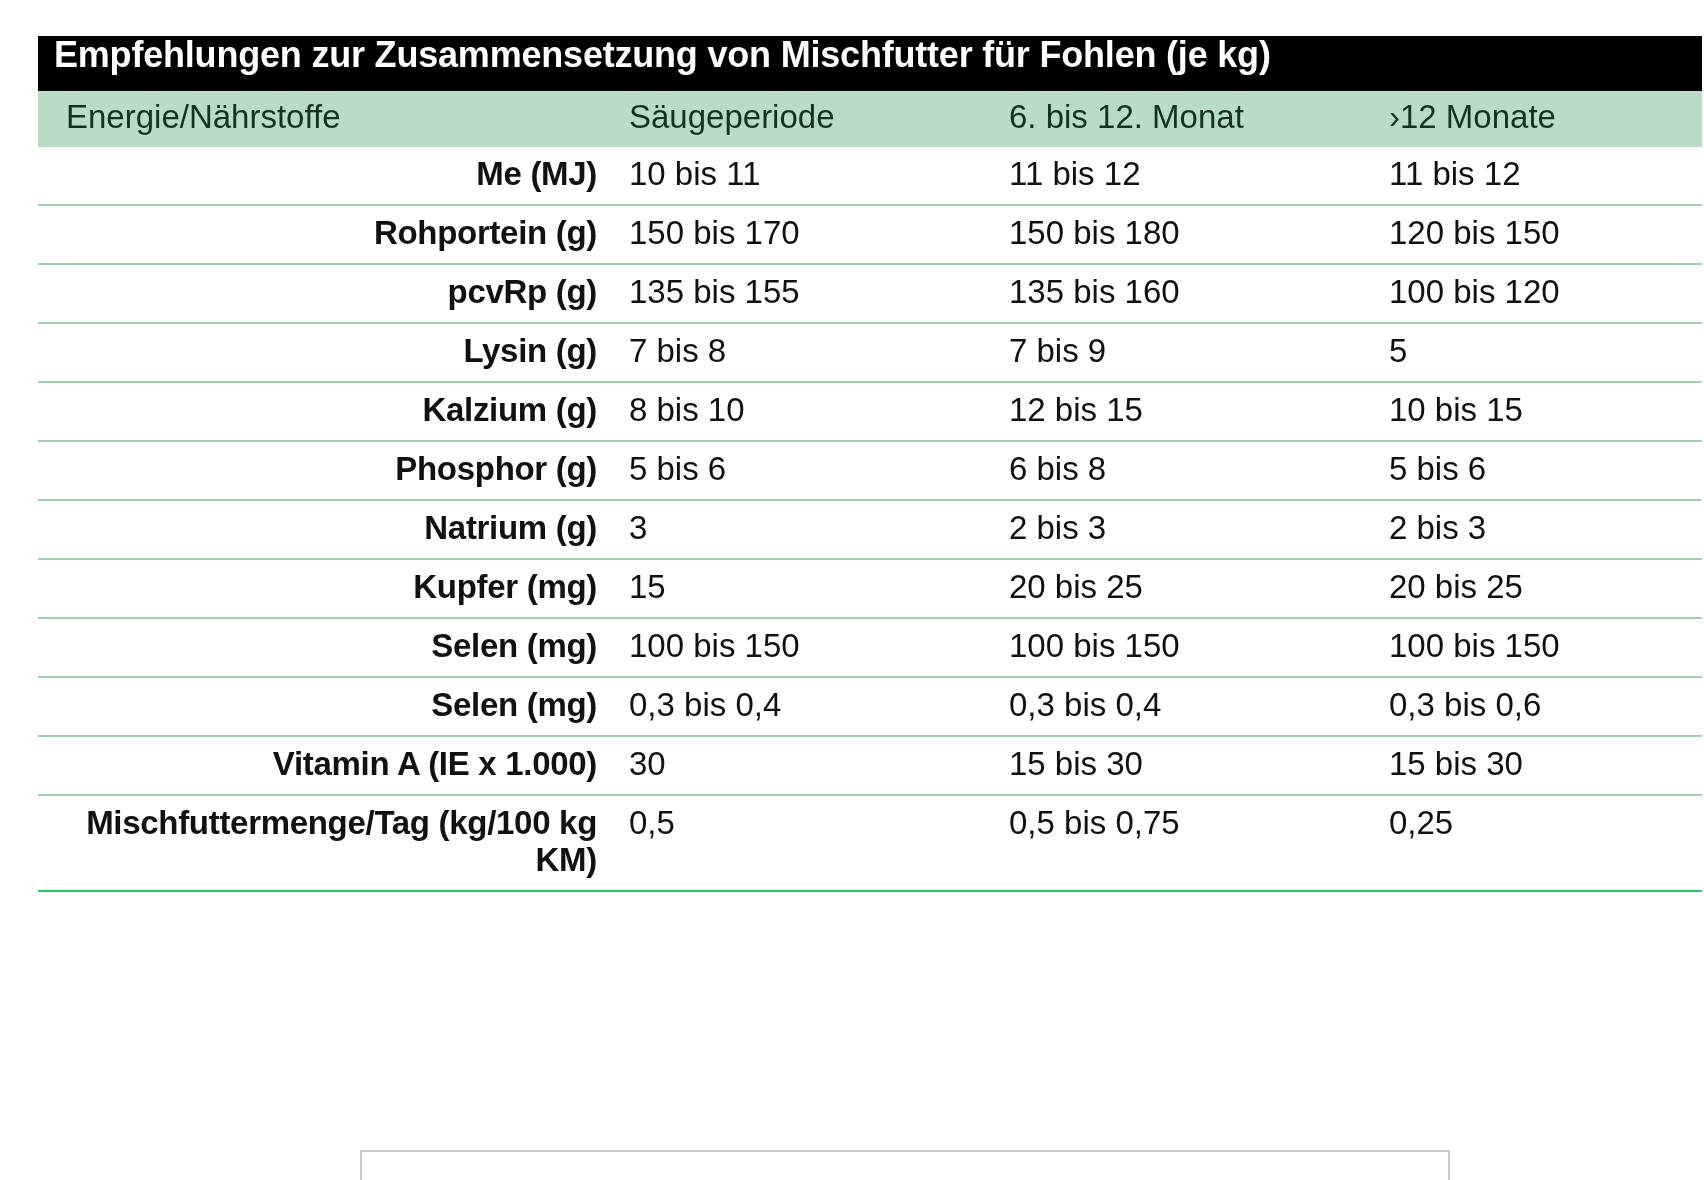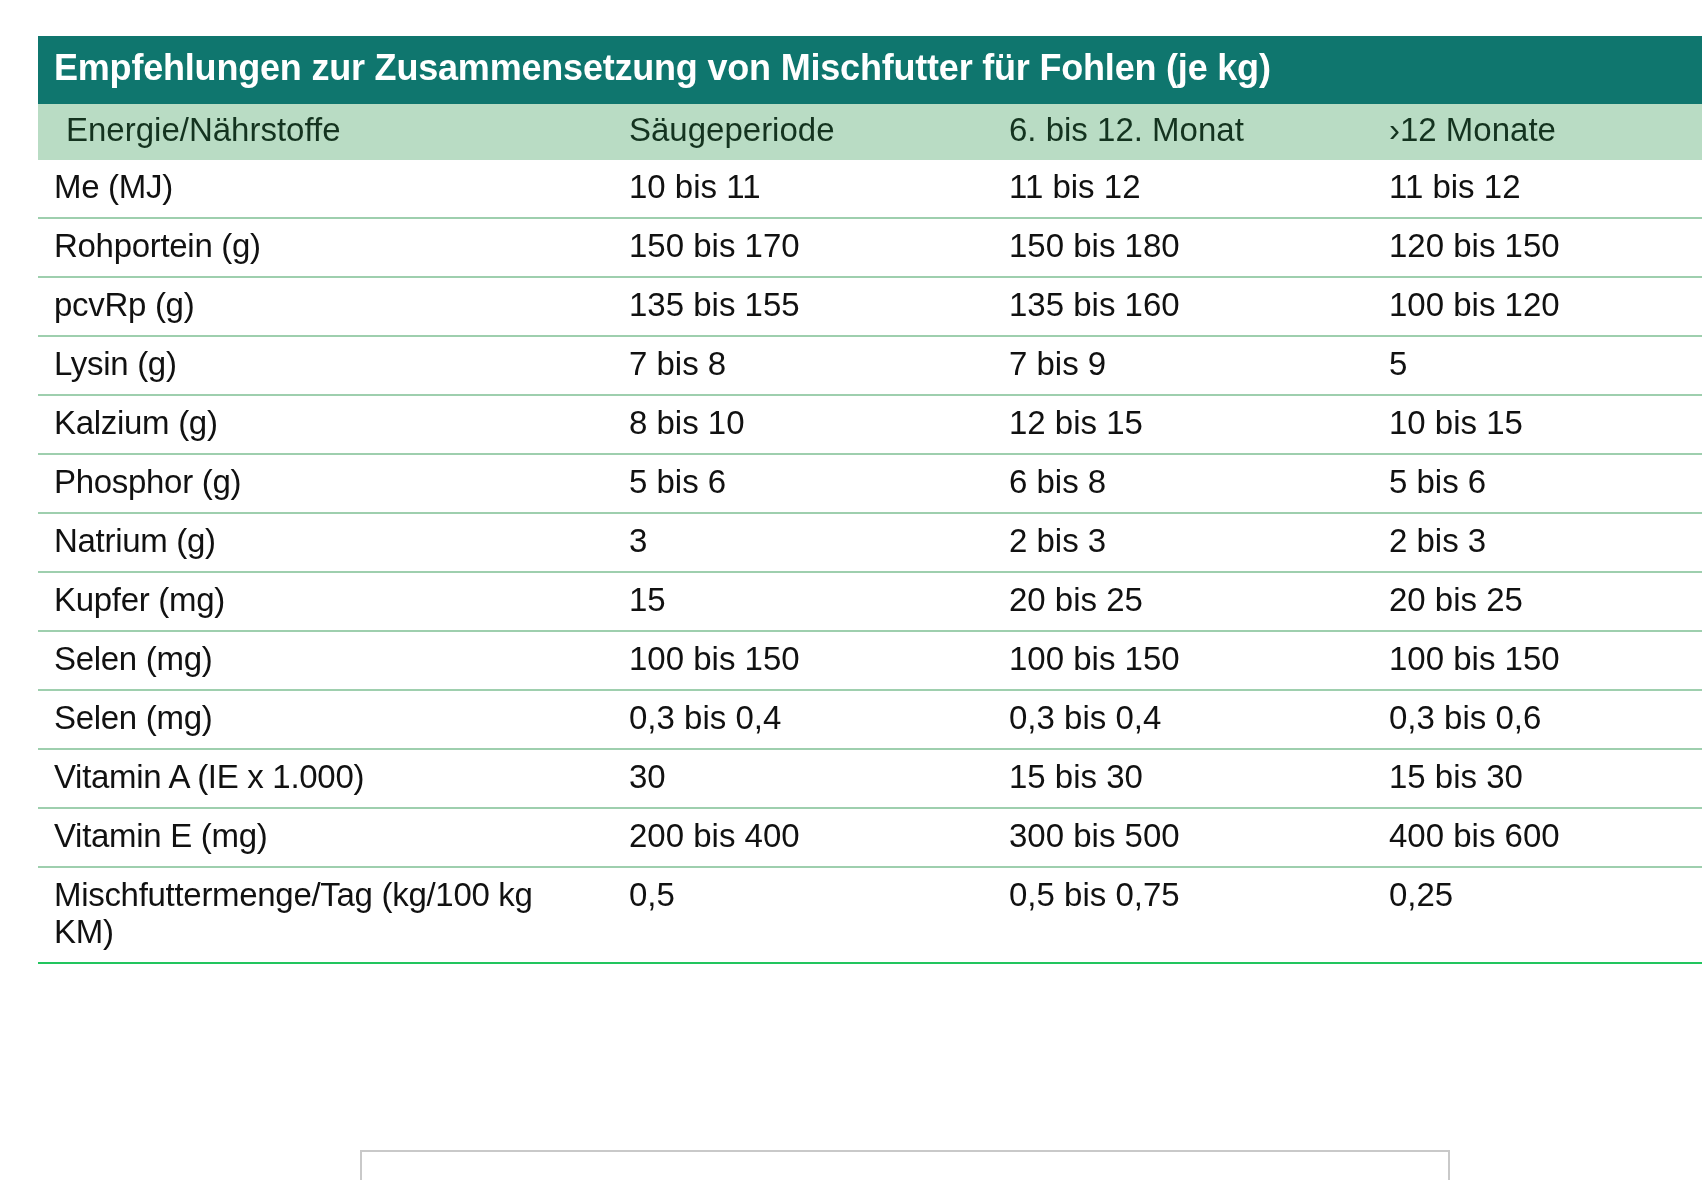--- a/index.html
+++ b/index.html
@@ -25,25 +25,25 @@
     top: 36px;
     width: 1664px;
   }
   table.nutrition {
     border-collapse: collapse;
     width: 1664px;
     table-layout: fixed;
   }
   
   tr.title-row td {
-    background: #0f766e;
+    background: #000000;
     color: #ffffff;
     font-size: 36px;
     font-weight: bold;
-    padding: 13px 16px 17px 16px;
+    padding: 0 16px 17px 16px;
     letter-spacing: -0.2px;
     line-height: 1.05;
   }
   
   tr.head-row td {
     background: #b9dcc4;
     color: #14331f;
     font-size: 33px;
     font-weight: normal;
     padding: 9px 16px 13px 16px;
@@ -54,22 +54,22 @@
   
   tr.body-row td {
     border-bottom: 2px solid #9ecfae;
     font-size: 33px;
     color: #111111;
     padding: 9px 16px 11px 16px;
     line-height: 1.12;
     vertical-align: top;
   }
   tr.body-row td.c0 {
-    font-weight: normal;
-    text-align: left;
+    font-weight: bold;
+    text-align: right;
     letter-spacing: -0.3px;
   }
   tr.body-row td.c1, tr.body-row td.c2, tr.body-row td.c3 {
     font-weight: normal;
   }
   tr.body-row:last-child td {
     border-bottom: 2px solid #22c55e;
   }
   col.col0 { width: 575px; }
   col.col1 { width: 380px; }
@@ -185,26 +185,20 @@
           <td class="c3">0,3 bis 0,6</td>
         </tr>
 
         <tr class="body-row">
           <td class="c0">Vitamin A (IE x 1.000)</td>
           <td class="c1">30</td>
           <td class="c2">15 bis 30</td>
           <td class="c3">15 bis 30</td>
         </tr>
 
-        <tr class="body-row">
-          <td class="c0">Vitamin E (mg)</td>
-          <td class="c1">200 bis 400</td>
-          <td class="c2">300 bis 500</td>
-          <td class="c3">400 bis 600</td>
-        </tr>
 
         <tr class="body-row">
           <td class="c0">Mischfuttermenge/Tag (kg/100 kg KM)</td>
           <td class="c1">0,5</td>
           <td class="c2">0,5 bis 0,75</td>
           <td class="c3">0,25</td>
         </tr>
 
       </tbody>
     </table>

